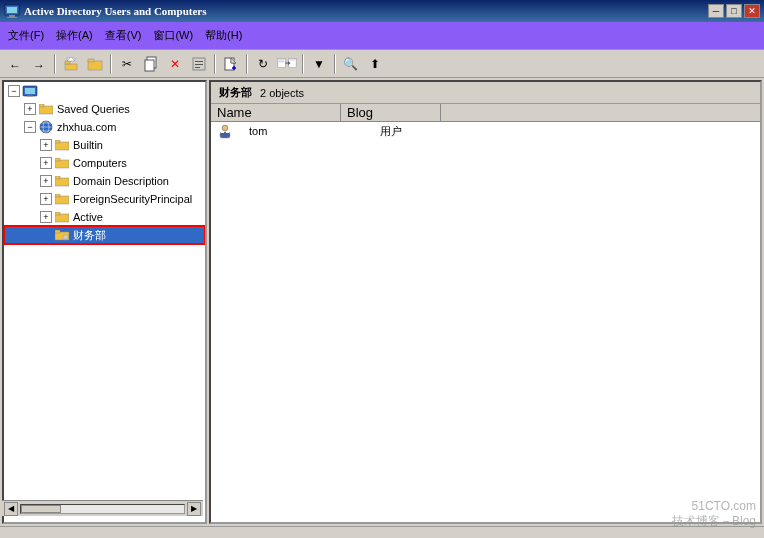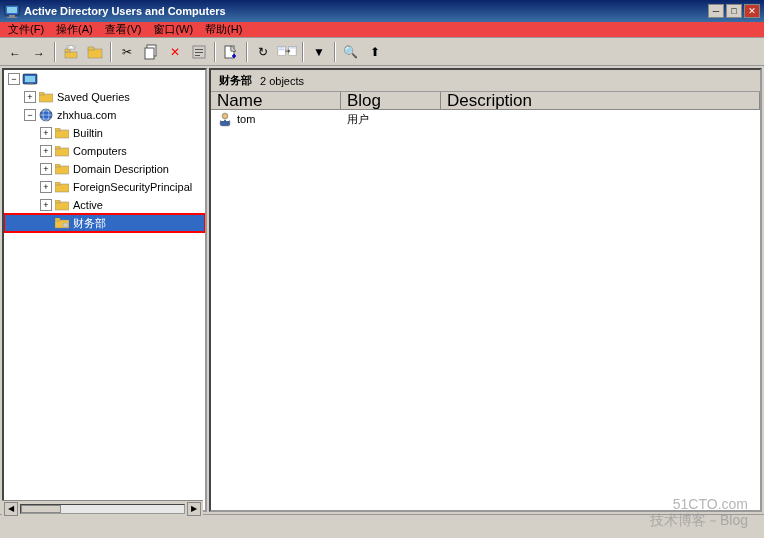--- a/index.html
+++ b/index.html
@@ -14,20 +14,21 @@
 
     
     .title-bar {
       background: linear-gradient(to bottom, #0a246a, #3a6ea5);
       color: white;
       height: 22px;
       display: flex;
       align-items: center;
       padding: 0 4px;
       user-select: none;
+      font-family: Liberation Serif, serif;
     }
     .title-bar-icon {
       width: 16px;
       height: 16px;
       margin-right: 4px;
       flex-shrink: 0;
     }
     .title-bar-text {
       flex: 1;
       font-size: 11px;
@@ -45,22 +46,22 @@
       display: flex;
       align-items: center;
       justify-content: center;
       font-size: 9px;
       cursor: pointer;
       color: black;
     }
 
     
     .menu-bar {
-      background: #ef4444;
-      height: 16px;
+      background: #8b5cf6;
+      height: 28px;
       display: flex;
       align-items: center;
       padding: 0 2px;
       border-bottom: 1px solid #999;
     }
     .menu-item {
       padding: 2px 6px;
       font-size: 11px;
       cursor: pointer;
     }
@@ -137,21 +138,21 @@
 
     
     .columns-header {
       display: flex;
       background: #d4d0c8;
       border-bottom: 1px solid #888;
       height: 18px;
     }
     .col-header {
       padding: 1px 6px;
-      font-size: 17px;
+      font-size: 13px;
       border-right: 1px solid #888;
       display: flex;
       align-items: center;
       cursor: pointer;
     }
 
     
     .table-body {
       flex: 1;
       overflow: auto;
@@ -162,21 +163,21 @@
       height: 18px;
       cursor: default;
     }
     .table-cell {
       padding: 1px 6px;
       font-size: 11px;
       overflow: hidden;
       white-space: nowrap;
       display: flex;
       align-items: center;
-      gap: 4px;
+      gap: 16px;
     }
 
     
     .status-bar {
       height: 20px;
       background: #d4d0c8;
       border-top: 1px solid #999;
       display: flex;
       align-items: center;
       padding: 0 4px;
@@ -213,23 +214,23 @@
       flex-shrink: 0;
       display: flex;
       align-items: center;
       justify-content: center;
     }
 
     
     .watermark {
       position: absolute;
       bottom: 8px;
-      right: 16px;
+      right: 8px;
       color: rgba(150,150,150,0.7);
-      font-size: 14px;
+      font-size: 12px;
       pointer-events: none;
       text-align: right;
     }
 
     
     .h-scroll {
       height: 16px;
       background: #d4d0c8;
       border-top: 1px solid #888;
       display: flex;
@@ -485,40 +486,37 @@
       <span>2 objects</span>
     </div>
 
     <div class="columns-header">
       <div class="col-header" style="width:130px;">
         <span>Name</span>
       </div>
       <div class="col-header" style="width:100px;">
         <span>Blog</span>
       </div>
-      <div class="col-header" style="flex:1;">
-        <span>Description</span>
-      </div>
     </div>
 
     <div class="table-body">
 
       <div class="table-row">
         <div class="table-cell" style="width:130px;">
 
           <svg width="16" height="16" viewBox="0 0 16 16">
             <circle cx="8" cy="5" r="3" fill="#c0a060" stroke="#888" stroke-width="0.5"></circle>
             <rect x="3" y="9" width="10" height="6" rx="2" fill="#4060a0" stroke="#888" stroke-width="0.5"></rect>
             <circle cx="8" cy="5" r="2" fill="#f0c080"></circle>
             <rect x="4" y="8" width="3" height="2" fill="white"></rect>
             <rect x="9" y="8" width="3" height="2" fill="white"></rect>
           </svg>
           <span>tom</span>
         </div>
-        <div class="table-cell" style="width:100px;">
+        <div class="table-cell" style="width:100px;justify-content:center;">
           <span>用户</span>
         </div>
         <div class="table-cell" style="flex:1;">
           <span></span>
         </div>
       </div>
     </div>
   </div>
 </div>
 

